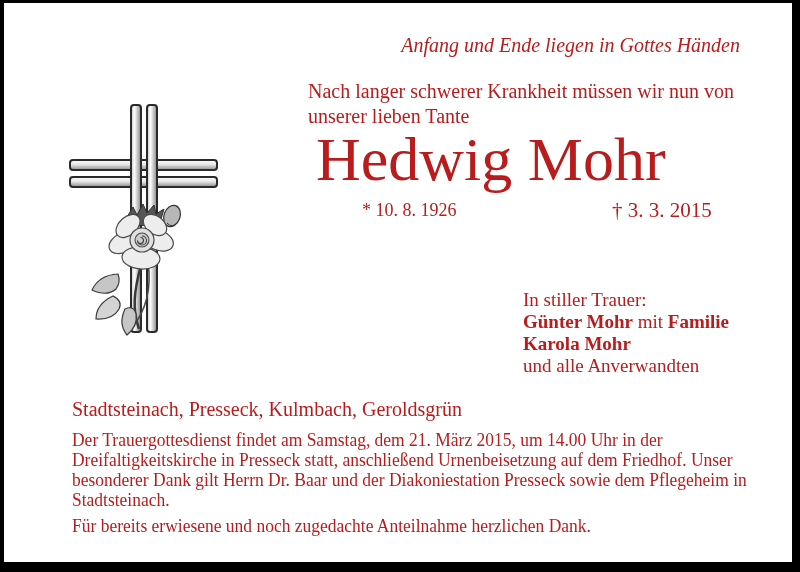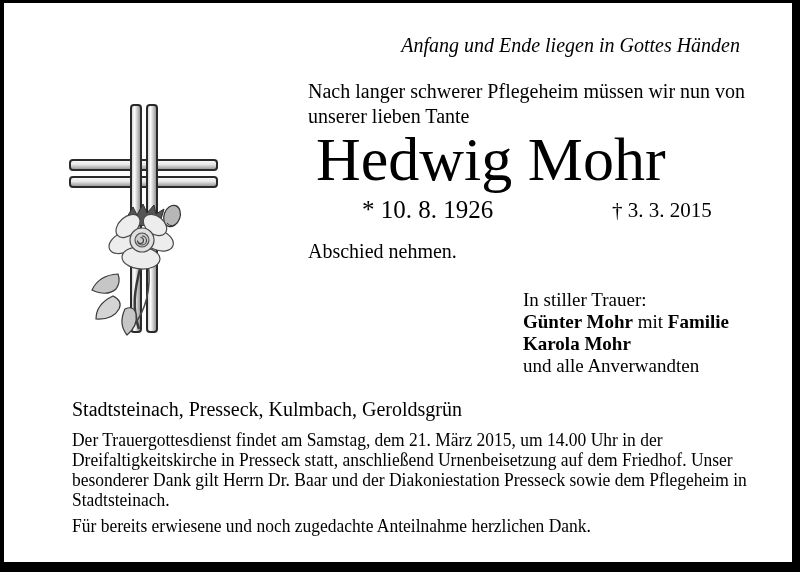--- a/index.html
+++ b/index.html
@@ -2,21 +2,21 @@
 <html><head>
 <meta charset="utf-8">
 <style>
   html,body{margin:0;padding:0;background:#ffffff;}
   .sheet{
     position:relative;
     width:800px;height:572px;
     background:#ffffff;
     overflow:hidden;
     font-family:"Liberation Serif","DejaVu Serif",serif;
-    color:#000000;
+    color:#b91c1c;
   }
   .frame{position:absolute;background:#000000;}
   .frame.left{left:0;top:0;width:4px;height:572px;}
   .frame.top{left:0;top:0;width:800px;height:3px;}
   .frame.right{right:0;top:0;width:8px;height:572px;}
   .frame.bottom{left:0;bottom:0;width:800px;height:10px;}
 
   .abs{position:absolute;}
 
   .epigraph{
@@ -27,21 +27,21 @@
   .intro{
     left:308px;top:79px;width:450px;
     font-size:20px;line-height:25px;
   }
   .deceased-name{
     left:316px;top:128px;width:428px;
     text-align:left;
     font-size:62px;line-height:62px;
     white-space:nowrap;
   }
-  .birth-date{left:362px;top:198px;font-size:25px;line-height:24px;white-space:nowrap;}
+  .birth-date{left:362px;top:198px;font-size:18px;line-height:24px;white-space:nowrap;}
   .death-date{left:612px;top:198px;font-size:21px;line-height:24px;white-space:nowrap;}
   .farewell{left:308px;top:239px;font-size:20px;line-height:24px;white-space:nowrap;}
 
   .mourners{left:523px;top:289px;font-size:19px;line-height:22px;}
   .mourners .b{font-weight:bold;}
 
   .places{left:72px;top:397px;font-size:20px;line-height:24px;white-space:nowrap;}
 
   .service{
     left:72px;top:430px;width:756px;
@@ -108,28 +108,27 @@
       </g>
 
       <circle cx="87" cy="145" r="12" fill="#e0e0e0" stroke="#4a4a4a" stroke-width="1.2"></circle>
       <circle cx="87" cy="145" r="7" fill="#cccccc" stroke="#4a4a4a" stroke-width="1.1"></circle>
       <path d="M87,141 a4.5,4.5 0 1,1 -4.5,4.5 a3,3 0 1,0 3,-3" fill="none" stroke="#3f3f3f" stroke-width="1.1"></path>
     </g>
   </svg>
 
   <div class="abs epigraph">Anfang und Ende liegen in Gottes Händen</div>
 
-  <div class="abs intro">Nach langer schwerer Pflegeheim müssen wir nun von unserer lieben Tante</div>
+  <div class="abs intro">Nach langer schwerer Krankheit müssen wir nun von unserer lieben Tante</div>
 
   <div class="abs deceased-name">Hedwig Mohr</div>
 
   <div class="abs birth-date">* 10. 8. 1926</div>
   <div class="abs death-date">† 3. 3. 2015</div>
 
-  <div class="abs farewell">Abschied nehmen.</div>
 
   <div class="abs places">Stadtsteinach, Presseck, Kulmbach, Geroldsgrün</div>
 
   <div class="abs mourners">
     <div>In stiller Trauer:</div>
     <div><span class="b">Günter Mohr</span><span> mit </span><span class="b">Familie</span></div>
     <div class="b">Karola Mohr</div>
     <div>und alle Anverwandten</div>
   </div>
 

